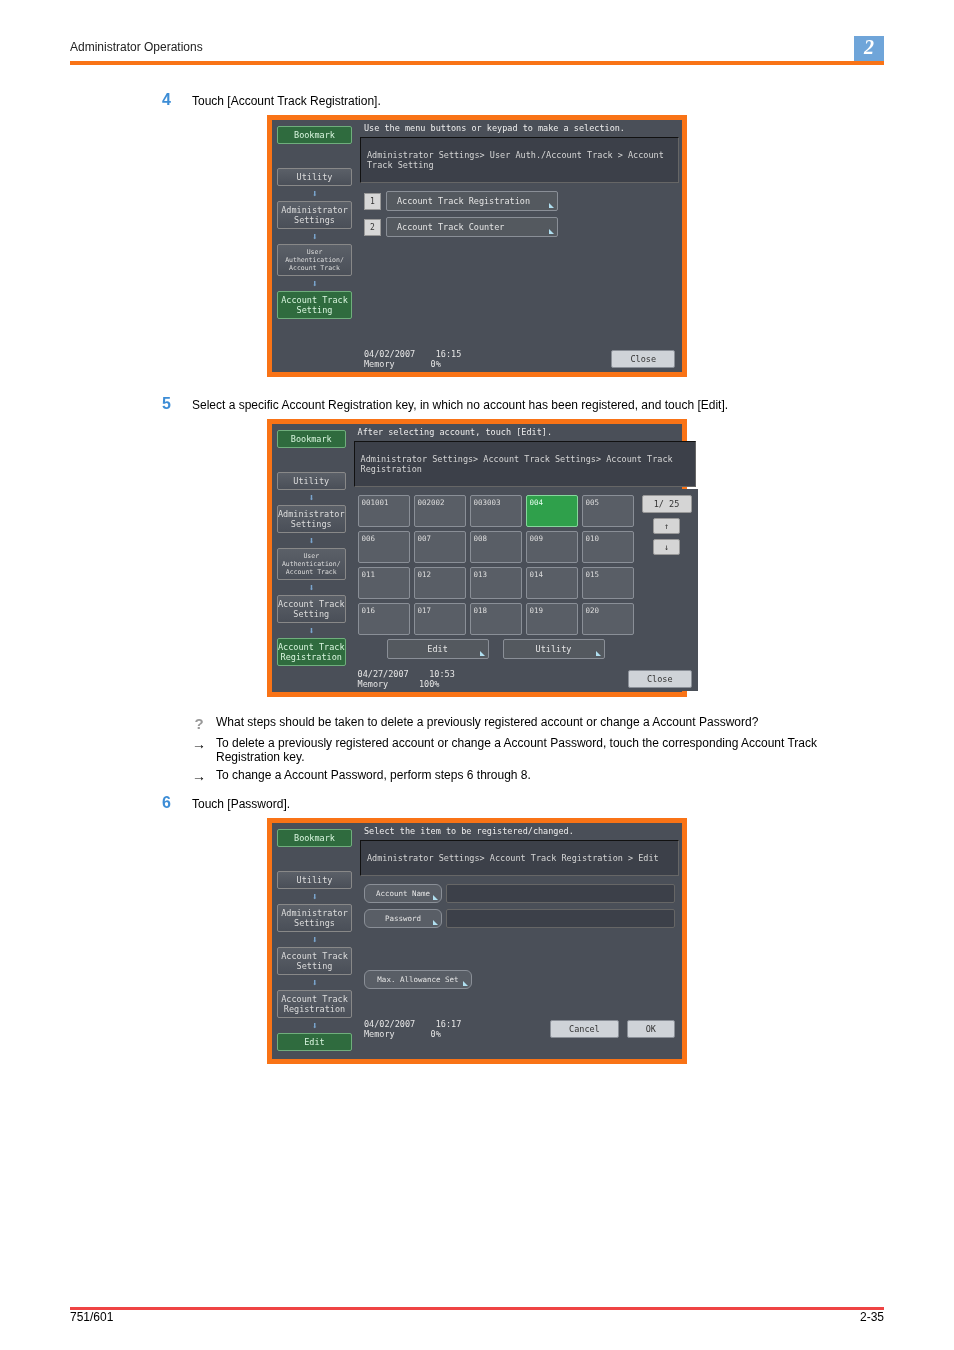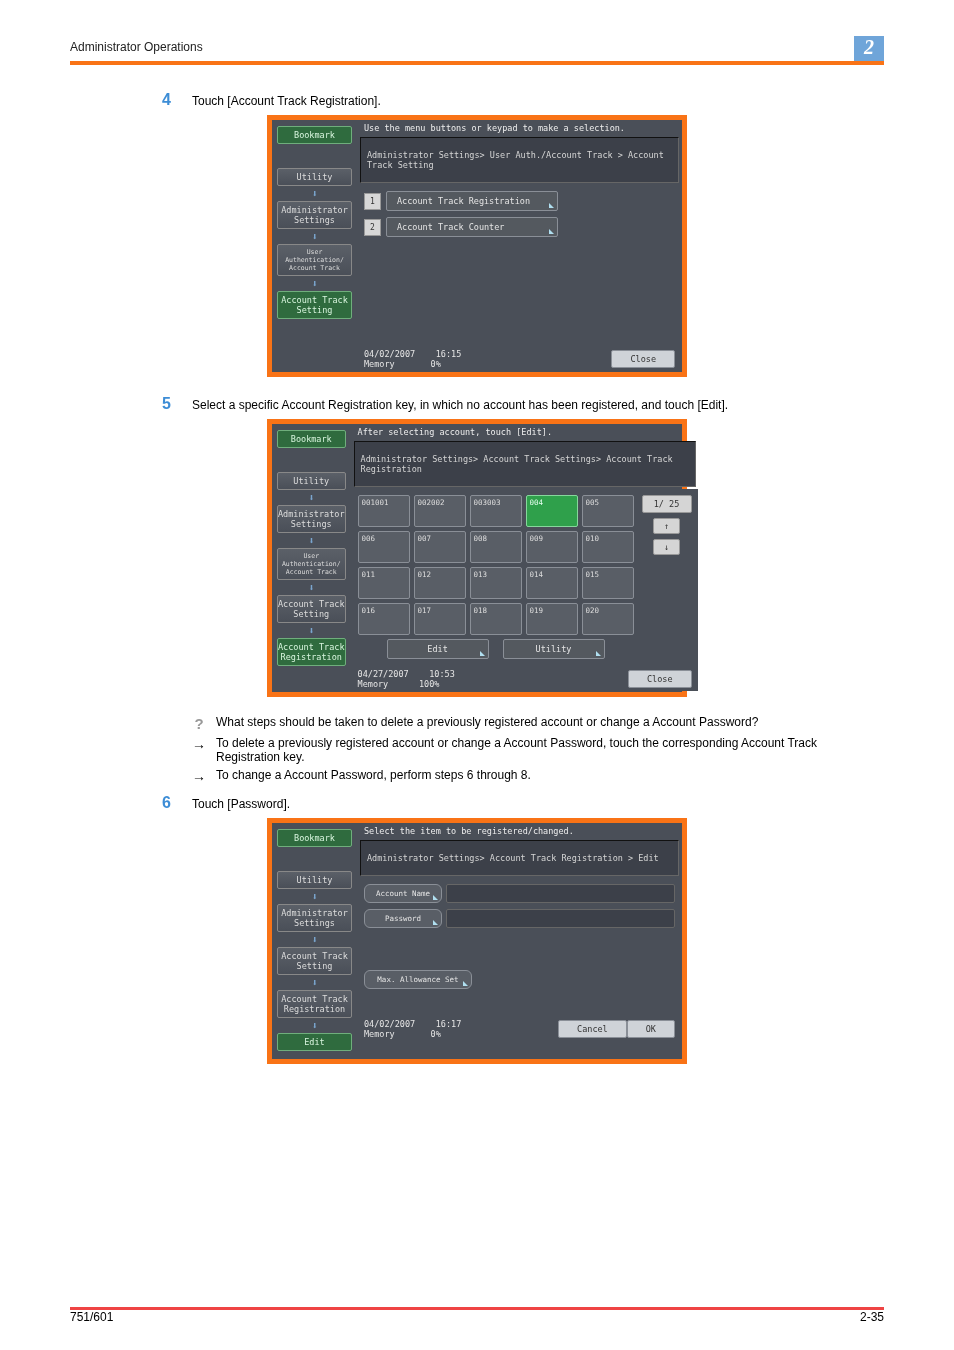--- a/index.html
+++ b/index.html
@@ -273,21 +273,21 @@
           </div>
           <div style="height:18px"></div>
         </div>
         <div class="status-row">
           <div>
             <span>04/02/2007</span>&nbsp;&nbsp;&nbsp;
             <span>16:17</span><br>
             <span>Memory</span>&nbsp;&nbsp;&nbsp;&nbsp;&nbsp;&nbsp;
             <span>0%</span>
           </div>
-          <div style="display:flex;">
+          <div style="display:flex;gap:8px">
             <div class="wide-btn light">Cancel</div>
             <div class="wide-btn light">OK</div>
           </div>
         </div>
       </td>
     </tr>
         </tbody>
       </table>
   </div>
 

